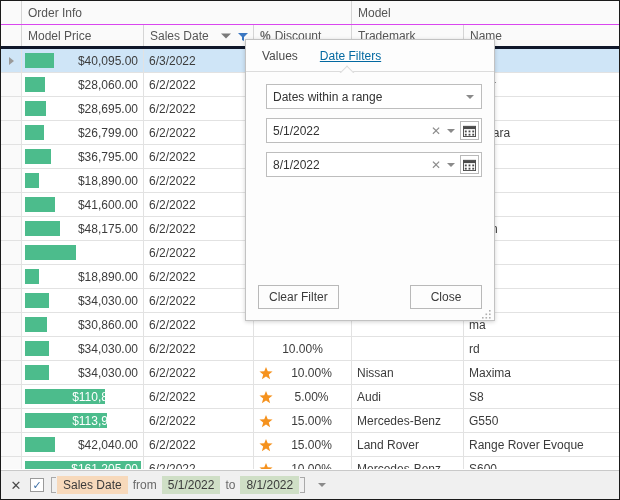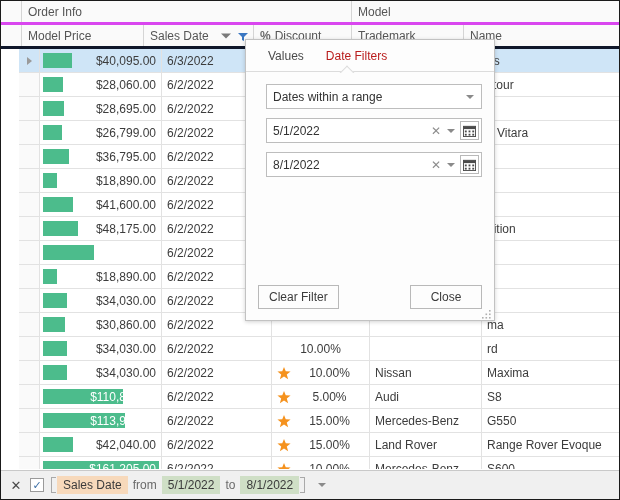--- a/index.html
+++ b/index.html
@@ -16,21 +16,21 @@
     width: 620px; height: 500px;
     border: 1px solid #1a1a1a;
     background: #ffffff;
     overflow: hidden;
   }
 
   
   .grid { position: absolute; left: 0; top: 0; right: 0; bottom: 30px; background:#fff; overflow:hidden; }
 
   .band-row, .col-row { display: flex; height: 24px; background: #fafafa; }
-  .band-row { border-bottom: 3px solid #d946ef; }
+  .band-row { border-bottom: 1px solid #d946ef; }
   .col-row  { border-bottom: 3px solid #0f172a; }
 
   .indicator-cell {
     width: 21px; flex: 0 0 21px;
     background: #fafafa;
     border-right: 1px solid #d5d5d5;
   }
 
   .band-cell, .col-cell {
     border-right: 1px solid #d5d5d5;
@@ -60,21 +60,21 @@
     border-right: 5px solid transparent;
     border-top: 5px solid #7a7a7a;
   }
   .filter-funnel {
     position:absolute; right: 5px; top: 50%; transform: translateY(-50%);
     width: 10px; height: 10px;
   }
   .pct-glyph { color:#6b6b6b; font-weight:bold; margin-right:4px; font-size:12px; }
 
   
-  .rows { position:absolute; left:0; right:0; top:48px; bottom:0; overflow:hidden;padding-left:18px; }
+  .rows { position:absolute; left:0; right:0; top:48px; bottom:0; overflow:hidden; }
   .row { display:flex; height:24px; border-bottom: 1px solid #e2e2e2; background:#fff; }
   .row.selected { background:#cfe5f7; }
   .row.selected .cell { background: transparent; }
 
   .row-ind {
     width:21px; flex:0 0 21px; border-right:1px solid #e2e2e2;
     display:flex; align-items:center; justify-content:center; background:#fafafa;
   }
   .row.selected .row-ind { background:#cfe5f7; }
   .row-caret { width:0;height:0;border-top:4px solid transparent;border-bottom:4px solid transparent;border-left:5px solid #9a9a9a; }
@@ -105,26 +105,26 @@
     width:250px; height:282px;
     background:#fdfdfd;
     border:1px solid #c2c2c2;
     box-shadow: 0 1px 4px rgba(0,0,0,.18);
     display:flex; flex-direction:column;
     z-index: 50;
   }
   .popup-tabs {
     height:32px; flex:0 0 32px;
     display:flex; align-items:center;
-    padding-left:20px; gap:18px;
+    padding-left:14px; gap:18px;
     background:#fdfdfd;
     position:relative;
   }
   .ptab { font-size:12px; color:#4a4a4a; cursor:default; padding: 2px 2px;}
-  .ptab.active { color:#b91c1c; }
+  .ptab.active { color:#0369a1;text-decoration:underline; }
   .tab-underline {
     position:absolute; left:0; right:0; bottom:0; height:1px; background:#dcdcdc;
   }
   .tab-notch {
     position:absolute; bottom:-1px; left:92px;
     width:18px; height:9px; overflow:hidden;
   }
   .tab-notch:before{
     content:""; position:absolute; left:3px; top:4px;
     width:11px; height:11px; background:#fdfdfd;

